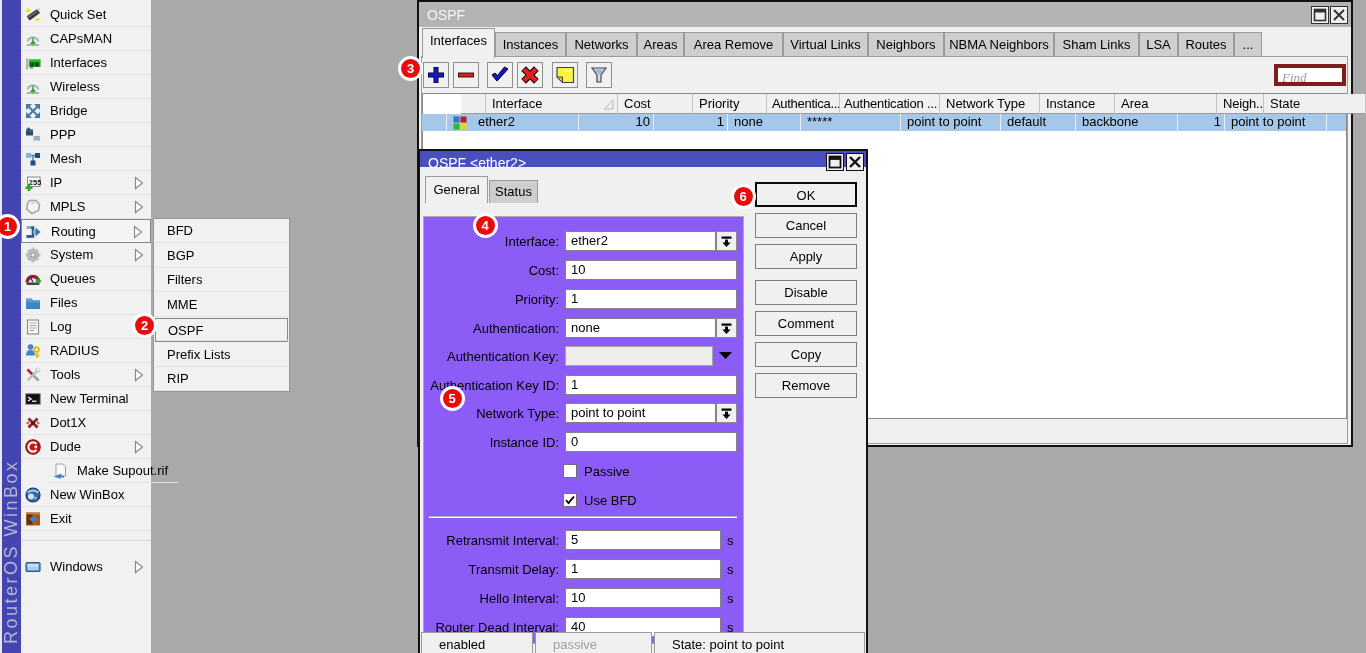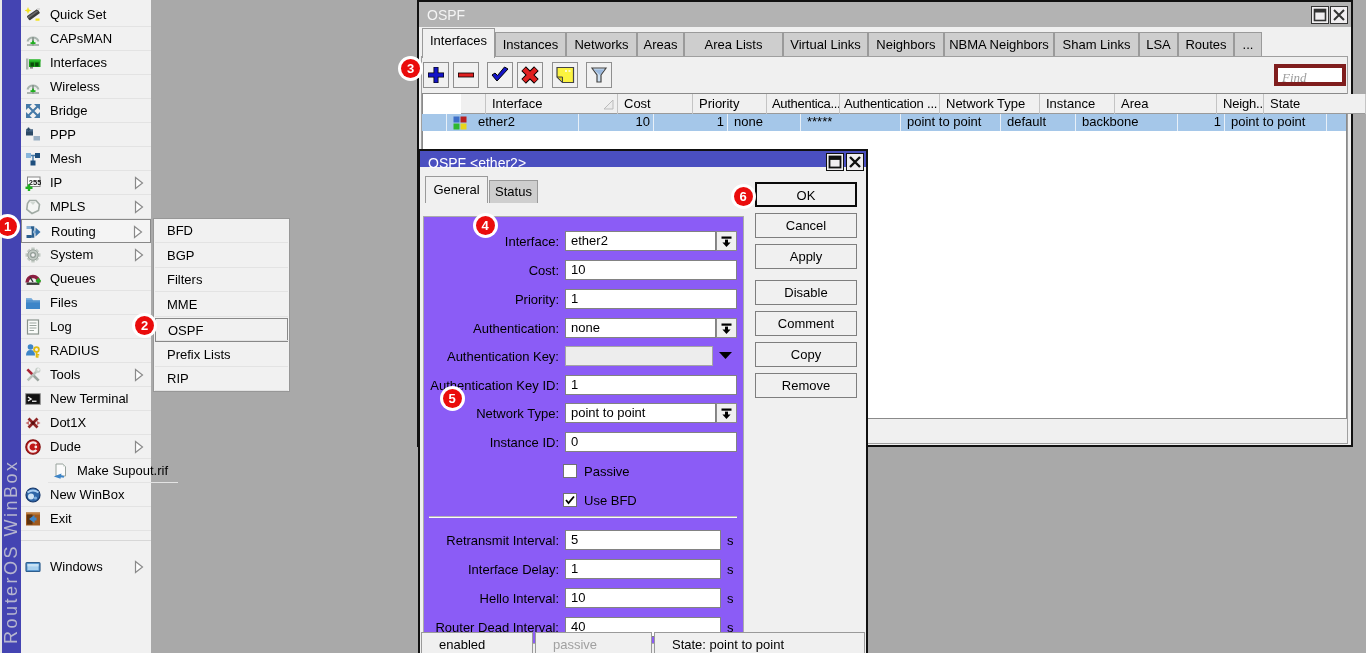--- a/index.html
+++ b/index.html
@@ -371,21 +371,21 @@
         <rect x="2.5" y="2.5" width="11" height="3" fill="#333"></rect>
       </svg></div>
   <div class="tbtn" style="left:911px; top:4px;"><svg width="16" height="16">
         <path d="M3 3 L13 13 M13 3 L3 13" stroke="#333" stroke-width="2"></path>
       </svg></div>
   <div class="abs" id="tabs">
       <div class="tab active" style="left:1px; width:73px;">Interfaces</div>
       <div class="tab" style="left:74px; width:71px;">Instances</div>
       <div class="tab" style="left:145px; width:71px;">Networks</div>
       <div class="tab" style="left:216px; width:47px;">Areas</div>
-      <div class="tab" style="left:263px; width:99px;">Area Lists</div>
+      <div class="tab" style="left:263px; width:99px;">Area Remove</div>
       <div class="tab" style="left:362px; width:85px;">Virtual Links</div>
       <div class="tab" style="left:447px; width:76px;">Neighbors</div>
       <div class="tab" style="left:523px; width:110px;">NBMA Neighbors</div>
       <div class="tab" style="left:633px; width:85px;">Sham Links</div>
       <div class="tab" style="left:718px; width:39px;">LSA</div>
       <div class="tab" style="left:757px; width:56px;">Routes</div>
       <div class="tab" style="left:813px; width:28px;">...</div>
     </div>
   <div class="abs" id="panel">
     <div class="abs" id="toolbar">
@@ -550,21 +550,21 @@
             <path d="M2 6 L4.5 9 L10 2.5" fill="none" stroke="#000" stroke-width="1.8"></path>
           </svg></span>
         <span class="cblbl">Use BFD</span>
       </div>
       <div class="frow" style="top:313px;">
         <span class="flabel">Retransmit Interval:</span>
         <span class="finput " style="width:156px;">5</span>
         <span class="sunit">s</span>
       </div>
       <div class="frow" style="top:342px;">
-        <span class="flabel">Interface Delay:</span>
+        <span class="flabel">Transmit Delay:</span>
         <span class="finput " style="width:156px;">1</span>
         <span class="sunit">s</span>
       </div>
       <div class="frow" style="top:371px;">
         <span class="flabel">Hello Interval:</span>
         <span class="finput " style="width:156px;">10</span>
         <span class="sunit">s</span>
       </div>
       <div class="frow" style="top:400px;">
         <span class="flabel">Router Dead Interval:</span>

